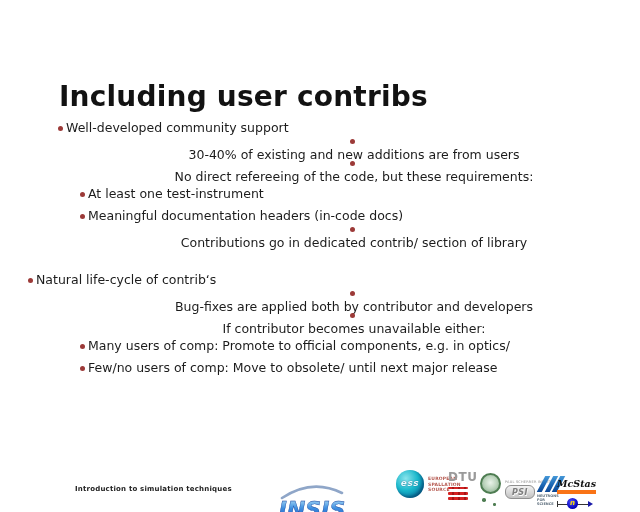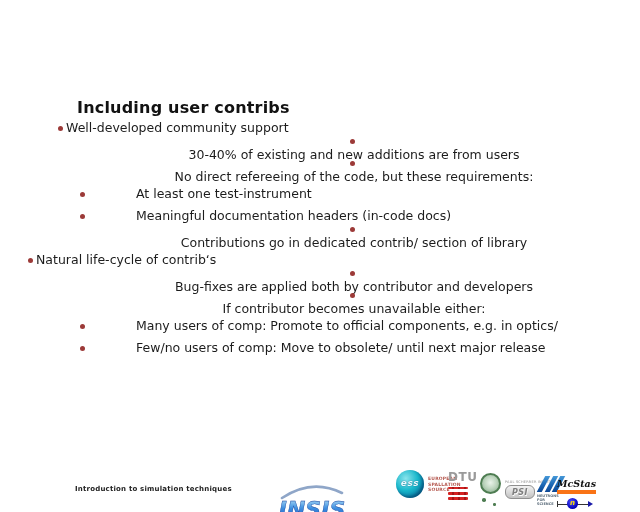--- a/index.html
+++ b/index.html
@@ -6,29 +6,29 @@
   .slide{
     position:relative;
     width:640px;height:512px;
     background:#ffffff;
     overflow:hidden;
     font-family:"DejaVu Sans","Liberation Sans",sans-serif;
     color:#1c1c1c;
   }
   .slide-title{
     position:absolute;left:59px;top:80px;
-    font-size:16px;font-weight:bold;color:#121212;
-    letter-spacing:0.2px;margin:18px;
+    font-size:28px;font-weight:bold;color:#121212;
+    letter-spacing:0.2px;margin:0;
   }
   .bullet-list{position:absolute;left:0;top:117px;width:640px;}
   .b-row{height:22px;line-height:22px;font-size:12.5px;white-space:nowrap;display:flex;align-items:center;}
   .b-row.lvl1{padding-left:58px;}
   .b-row.lvl2{padding-left:68px;flex-direction:column;}
-  .b-row.lvl3{padding-left:80px;gap:48px;}
-  .b-row.gap{padding-left:28px;}
+  .b-row.lvl3{padding-left:80px;}
+  .b-row.gap{margin-top:20px;padding-left:28px;}
   .dot{width:5px;height:5px;border-radius:50%;background:var(--bullet,#9c3a38);flex:0 0 5px;margin-right:3px;}
   .b-text{color:#1c1c1c;}
 
   
   .footer-text{
     position:absolute;left:75px;top:485px;
     font-size:7px;font-weight:bold;color:#222;letter-spacing:0.2px;
   }
   .insis-logo{position:absolute;left:276px;top:480px;width:72px;height:44px;text-align:center;}
 

